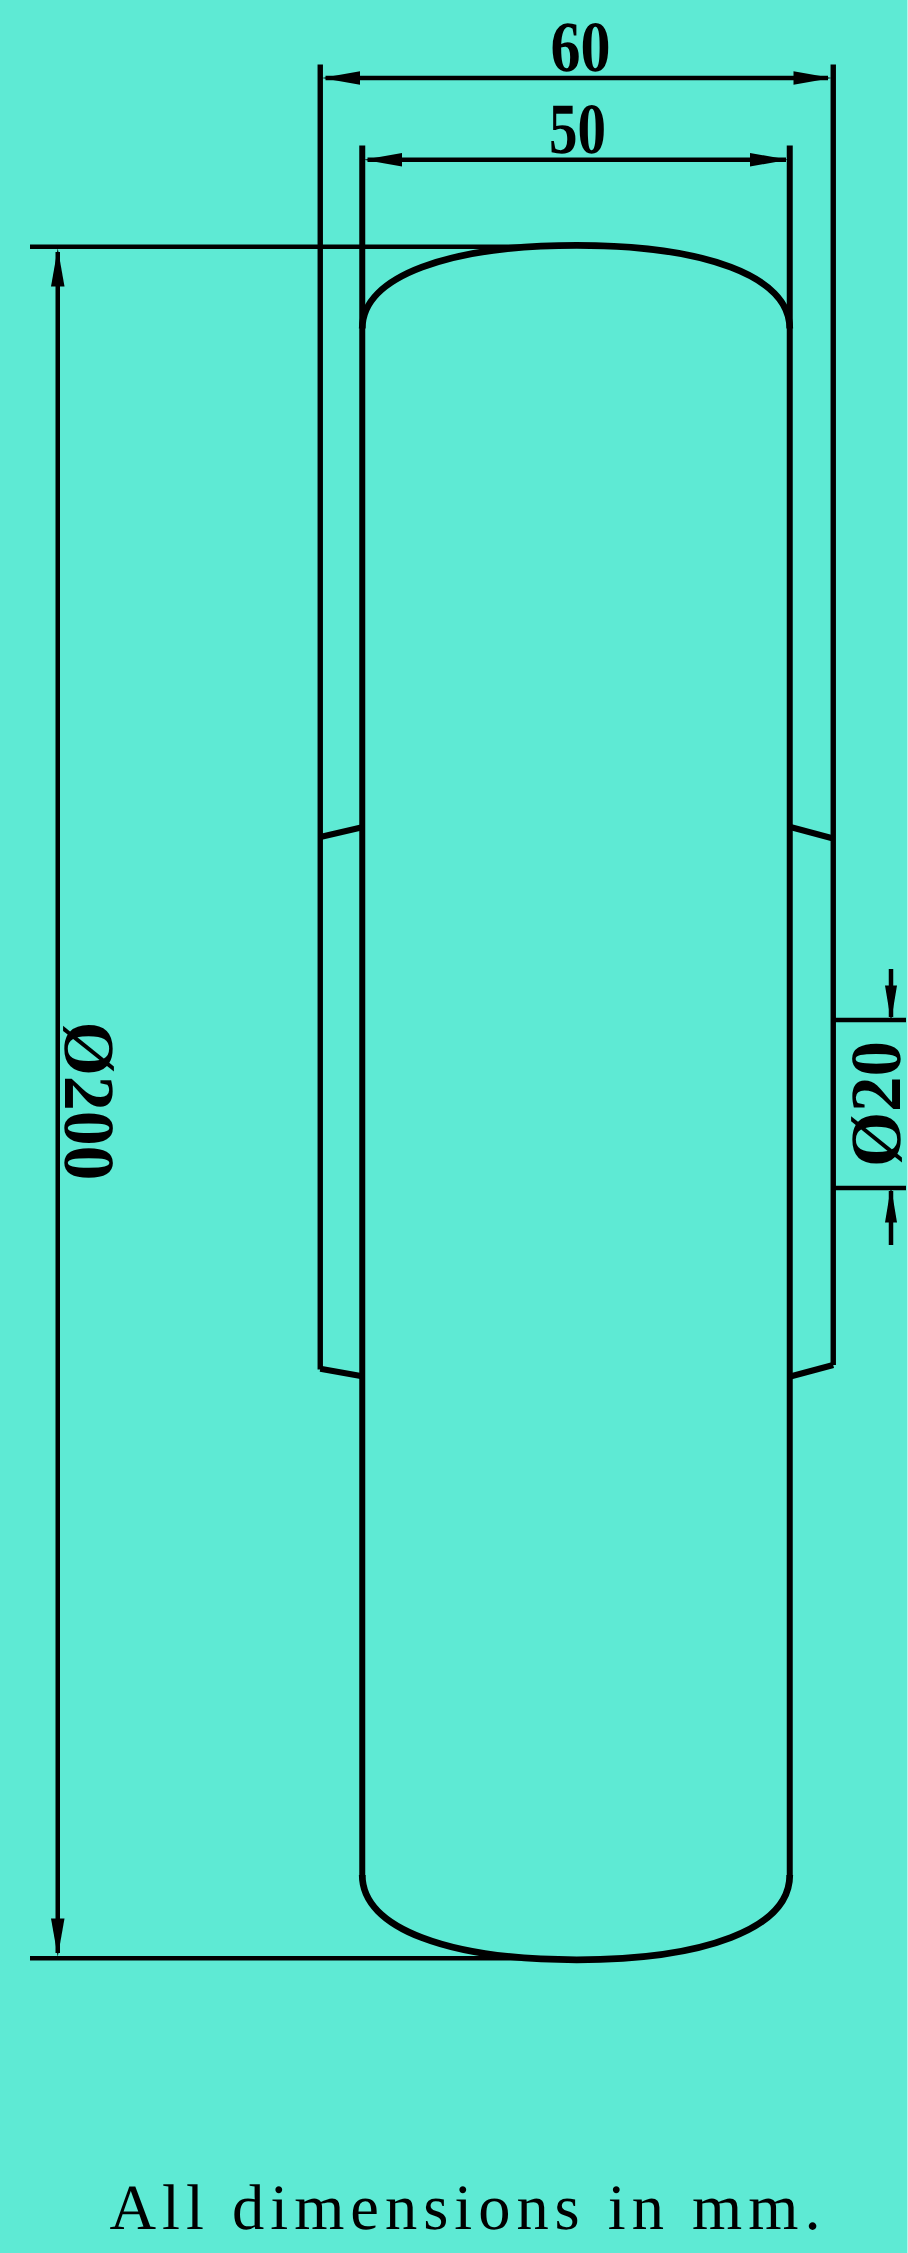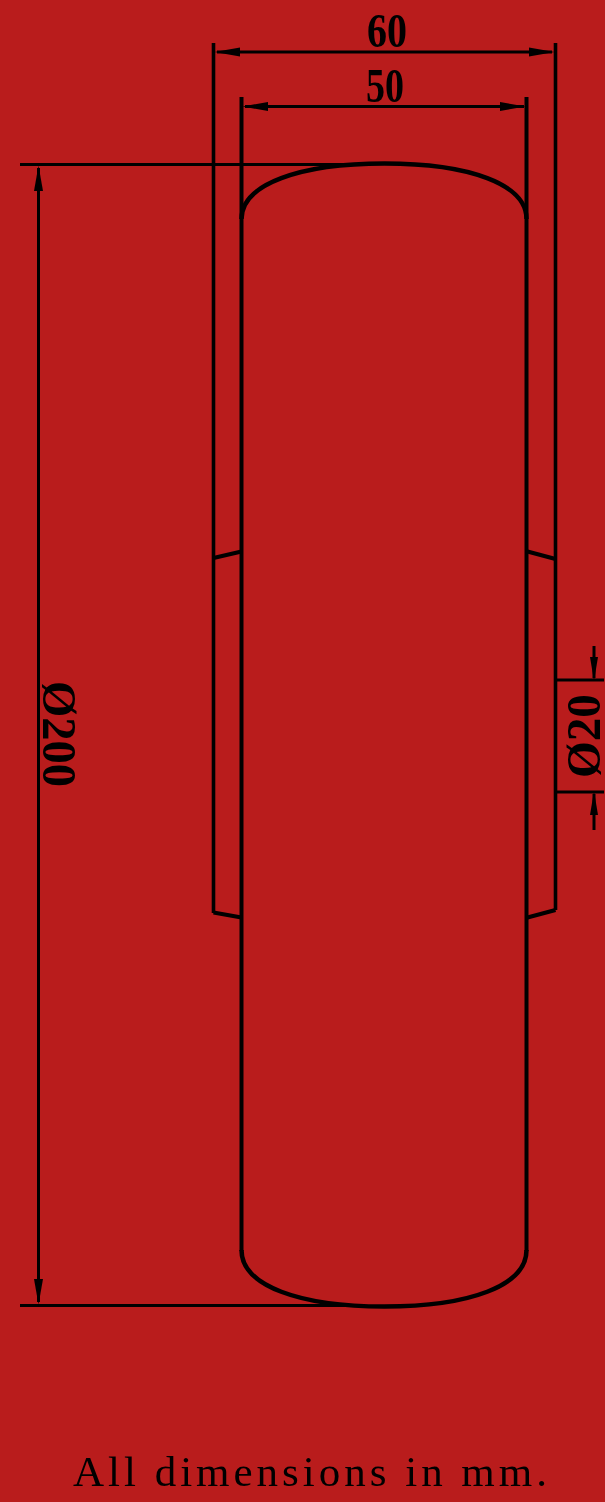--- a/index.html
+++ b/index.html
@@ -4,21 +4,21 @@
 <style>
   html, body {
     margin: 0;
     padding: 0;
     background: #ffffff;
   }
   .page {
     position: relative;
     width: 605px;
     height: 1502px;
-    background: #b91c1c;
+    background: #5eead4;
     overflow: hidden;
   }
   svg { display: block; }
   .obj  { stroke: #000000; stroke-width: 4;   fill: none; }
   .arc  { stroke: #000000; stroke-width: 4.5; fill: none; }
   .flg  { stroke: #000000; stroke-width: 3.6; fill: none; }
   .dim  { stroke: #000000; stroke-width: 3;   fill: none; }
   .arrow { fill: #000000; stroke: none; }
   text {
     font-family: "Liberation Serif", "DejaVu Serif", serif;

